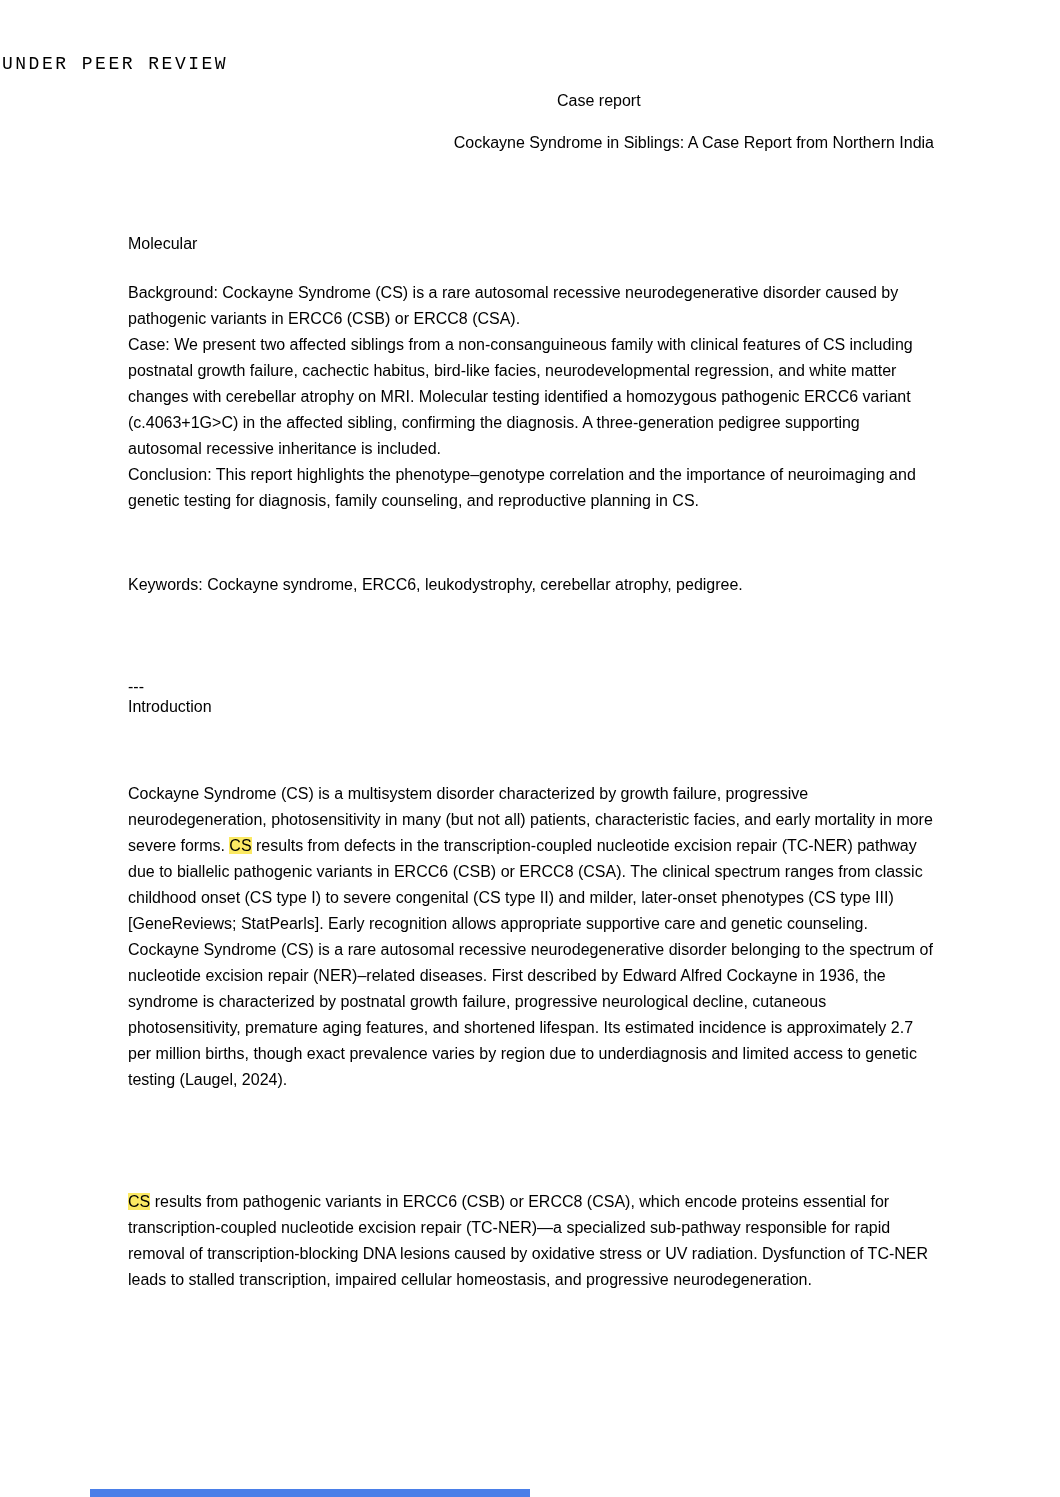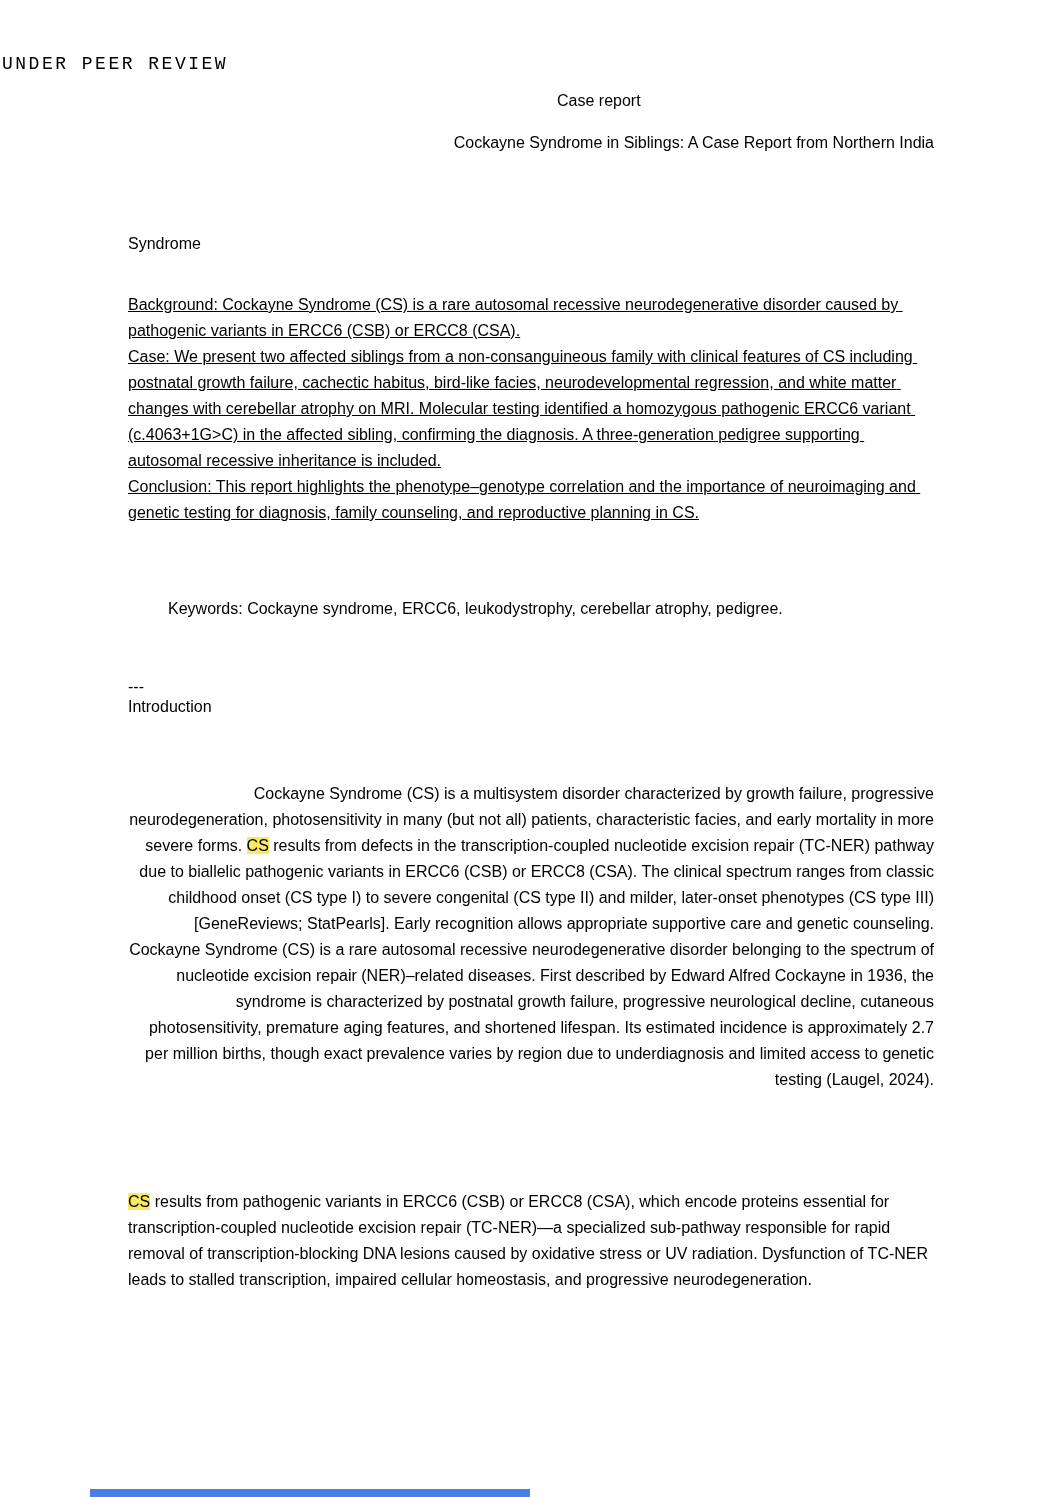--- a/index.html
+++ b/index.html
@@ -26,43 +26,43 @@
   }
   .block{
     position:absolute;
     left:128px;width:806px;
     font-size:16px;line-height:26px;
     white-space:pre-wrap;
   }
   .doc-type{top:88px;left:557px;width:auto;}
   .doc-title{top:130px;text-align:right;}
   .abstract-heading{top:231px;}
-  .abstract-body{top:292px;text-decoration:underline;}
-  .keywords{top:596px;margin-left:40px;}
+  .abstract-body{top:280px;}
+  .keywords{top:572px;}
   .separator{top:674px;}
   .intro-heading{top:694px;}
-  .intro-para1{top:781px;text-align:right;}
+  .intro-para1{top:781px;}
   .intro-para3{top:1189px;}
   .hl{background:var(--hl);}
   .selection-bar{
     position:absolute;
     left:90px;top:1489px;width:440px;height:8px;
     background:var(--selbar);
   }
 </style>
 </head>
 <body>
 
 <div class="watermark">UNDER PEER REVIEW</div>
 
 <div class="block doc-type">Case report</div>
 
 <div class="block doc-title">Cockayne Syndrome in Siblings: A Case Report from Northern India</div>
 
-<div class="block abstract-heading">Syndrome</div>
+<div class="block abstract-heading">Molecular</div>
 
 <div class="block abstract-body"><span>Background: Cockayne Syndrome (CS) is a rare autosomal recessive neurodegenerative disorder caused by pathogenic variants in ERCC6 (CSB) or ERCC8 (CSA).</span><br><span>Case: We present two affected siblings from a non-consanguineous family with clinical features of CS including postnatal growth failure, cachectic habitus, bird-like facies, neurodevelopmental regression, and white matter changes with cerebellar atrophy on MRI. Molecular testing identified a homozygous pathogenic ERCC6 variant (c.4063+1G&gt;C) in the affected sibling, confirming the diagnosis. A three-generation pedigree supporting autosomal recessive inheritance is included.</span><br><span>Conclusion: This report highlights the phenotype–genotype correlation and the importance of neuroimaging and genetic testing for diagnosis, family counseling, and reproductive planning in CS.</span></div>
 
 <div class="block keywords">Keywords: Cockayne syndrome, ERCC6, leukodystrophy, cerebellar atrophy, pedigree.</div>
 
 <div class="block separator">---</div>
 
 <div class="block intro-heading">Introduction</div>
 
 <div class="block intro-para1"><span>Cockayne Syndrome (CS) is a multisystem disorder characterized by growth failure, progressive neurodegeneration, photosensitivity in many (but not all) patients, characteristic facies, and early mortality in more severe forms. </span><span class="hl">CS</span><span> results from defects in the transcription-coupled nucleotide excision repair (TC-NER) pathway due to biallelic pathogenic variants in ERCC6 (CSB) or ERCC8 (CSA). The clinical spectrum ranges from classic childhood onset (CS type I) to severe congenital (CS type II) and milder, later-onset phenotypes (CS type III) [GeneReviews; StatPearls]. Early recognition allows appropriate supportive care and genetic counseling.

